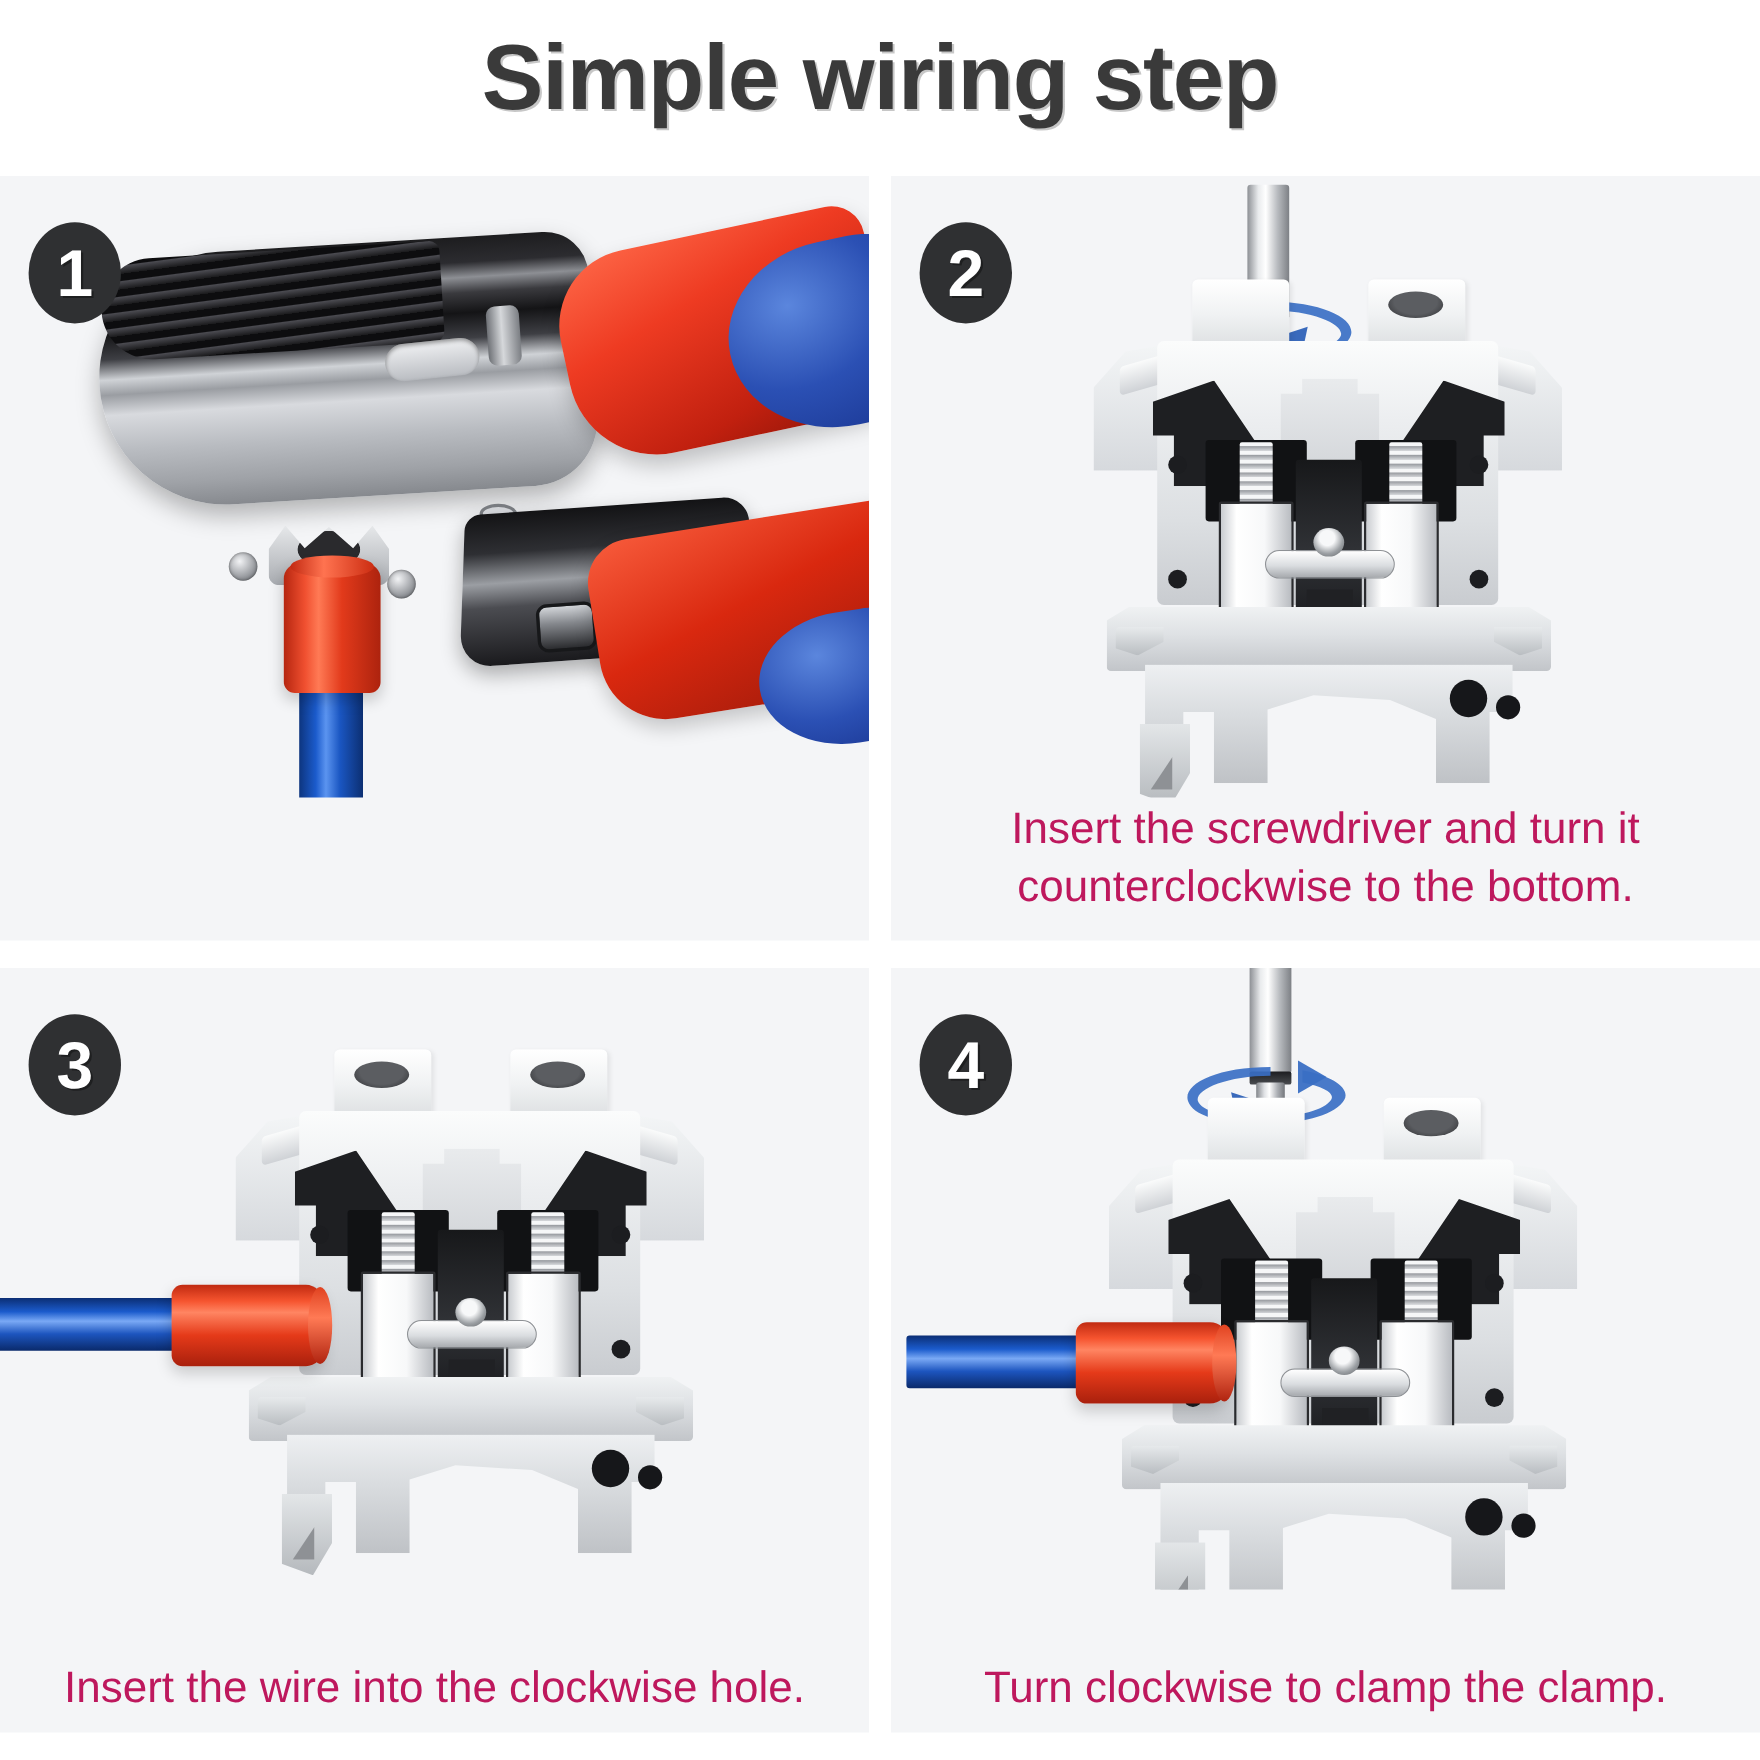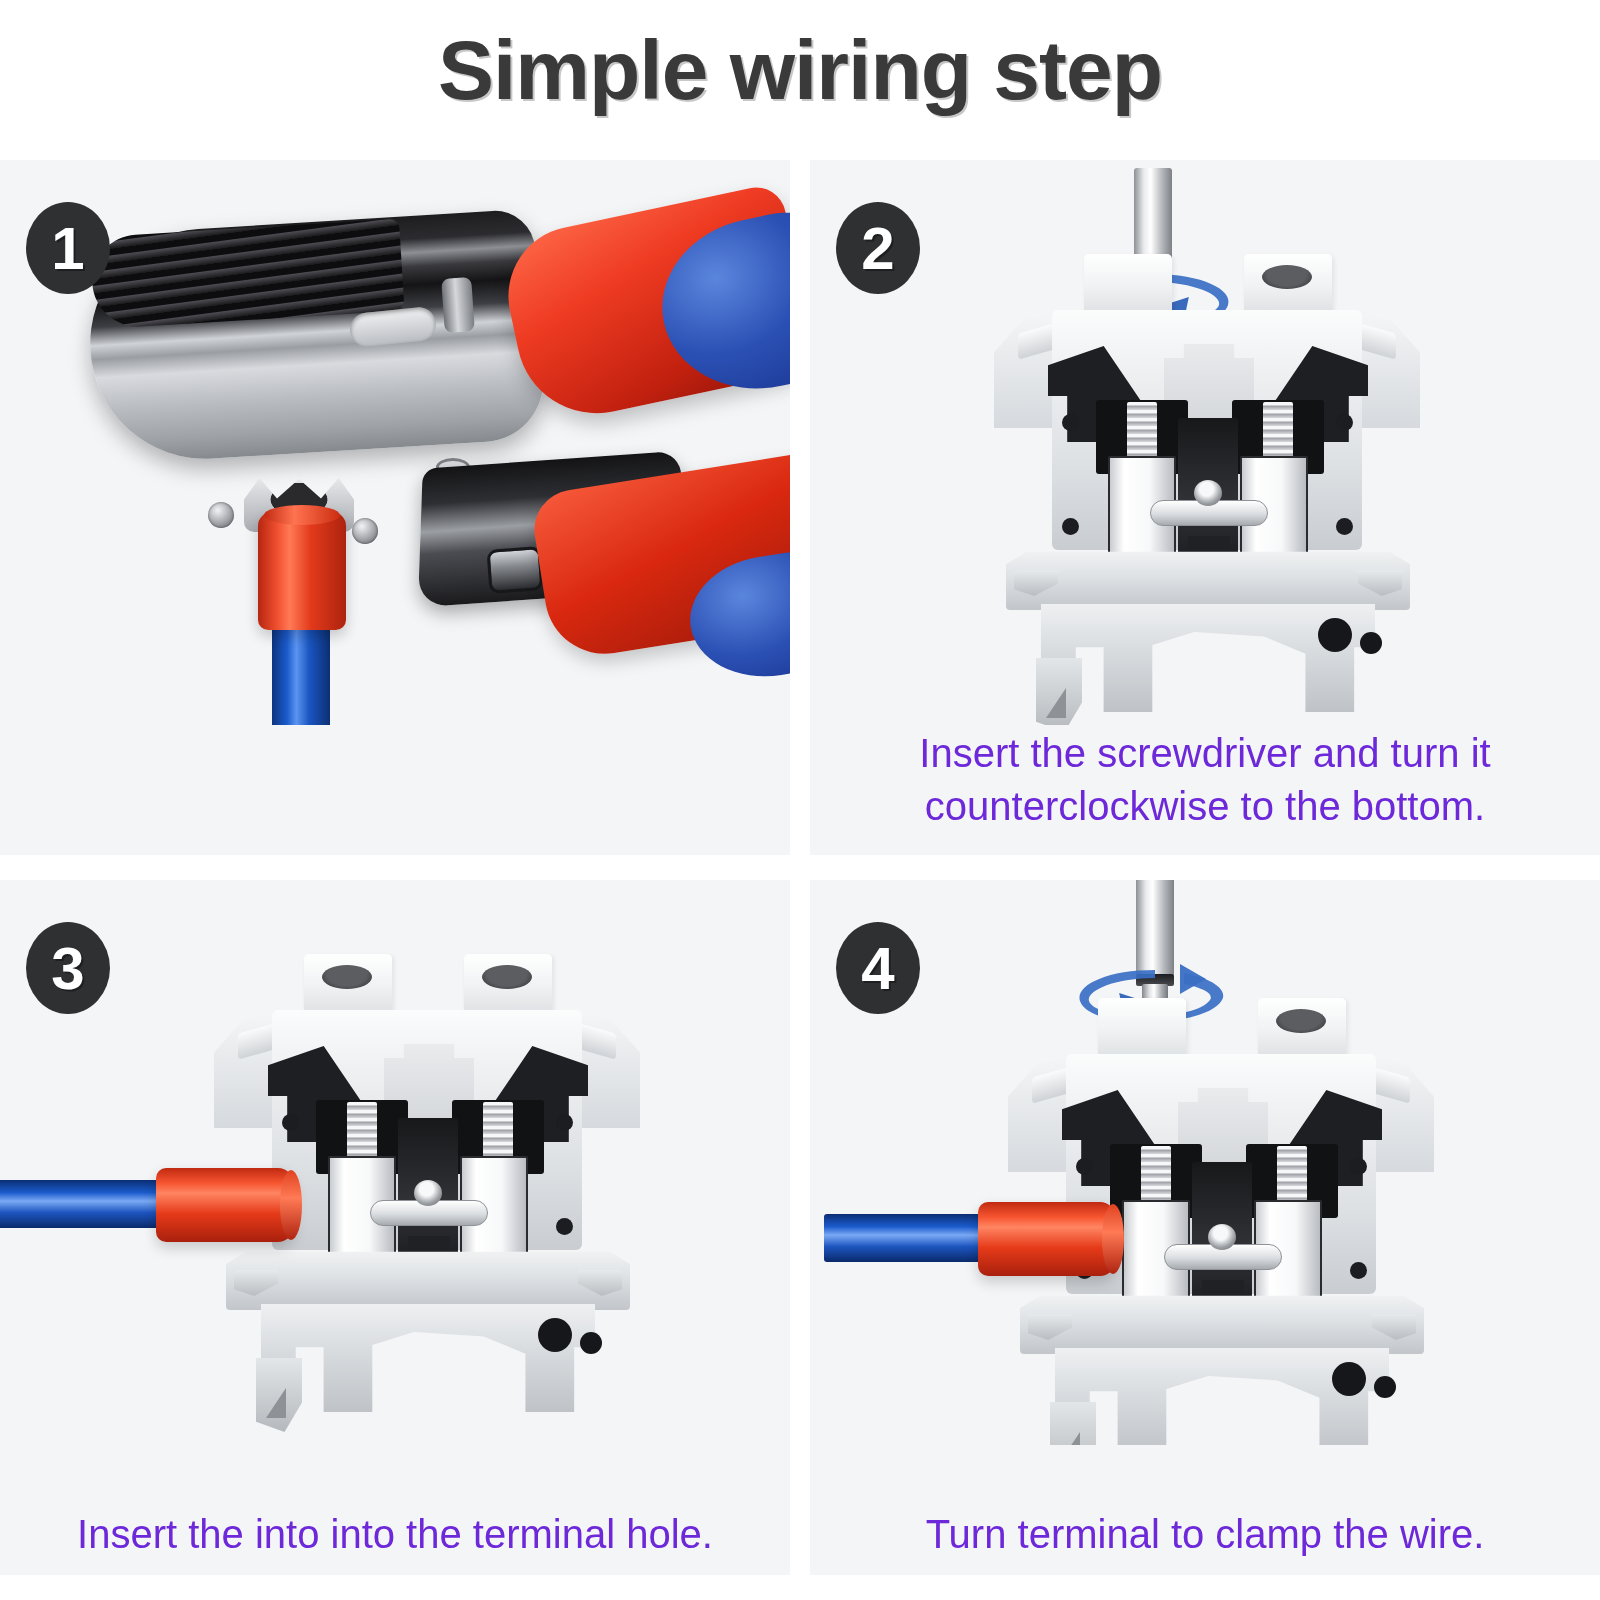--- a/index.html
+++ b/index.html
@@ -35,21 +35,21 @@
     overflow: hidden;
   }
   .stage {
     position: absolute; left: 0; top: 0; right: 0;
     height: 565px;
     overflow: hidden;
   }
   .caption {
     position: absolute; left: 0; right: 0; bottom: 14px;
     text-align: center;
-    font-size: 40px; line-height: 1.32; color: #6d28d9;
+    font-size: 40px; line-height: 1.32; color: #be185d;
     padding: 0 24px;
     white-space: pre-line;
   }
   .panel.two .caption { bottom: 22px; }
 
   
   .badge {
     position: absolute; left: 26px; top: 42px;
     width: 84px; height: 92px;
     border-radius: 50%;
@@ -544,21 +544,21 @@
           <div class="foot"></div>
           <div class="foot-latch"></div>
           <div class="foot-hole-big"></div>
           <div class="foot-hole-small"></div>
         </div>
 
         <div class="in-wire" style="left:-14px; top:300px; width:190px;"></div>
         <div class="in-ferrule" style="left:156px; top:288px;"></div>
       </div>
       <div class="badge">3</div>
-      <div class="caption">Insert the into into the terminal hole.</div>
+      <div class="caption">Insert the wire into the clockwise hole.</div>
     </div>
 
     <div class="panel four">
       <div class="stage">
 
         <div class="driver" style="left:322px; top:-16px;">
           <div class="shaft-top"></div>
           <div class="shaft-ring"></div>
           <div class="shaft-bot"></div>
           <svg class="rot-arrow" viewBox="0 0 170 72">
@@ -603,17 +603,17 @@
           <div class="foot"></div>
           <div class="foot-latch"></div>
           <div class="foot-hole-big"></div>
           <div class="foot-hole-small"></div>
         </div>
 
         <div class="in-wire" style="left:14px; top:334px; width:176px;"></div>
         <div class="in-ferrule" style="left:168px; top:322px;"></div>
       </div>
       <div class="badge">4</div>
-      <div class="caption">Turn terminal to clamp the wire.</div>
+      <div class="caption">Turn clockwise to clamp the clamp.</div>
     </div>
 
   </div>
 </div>
 
 </body></html>

